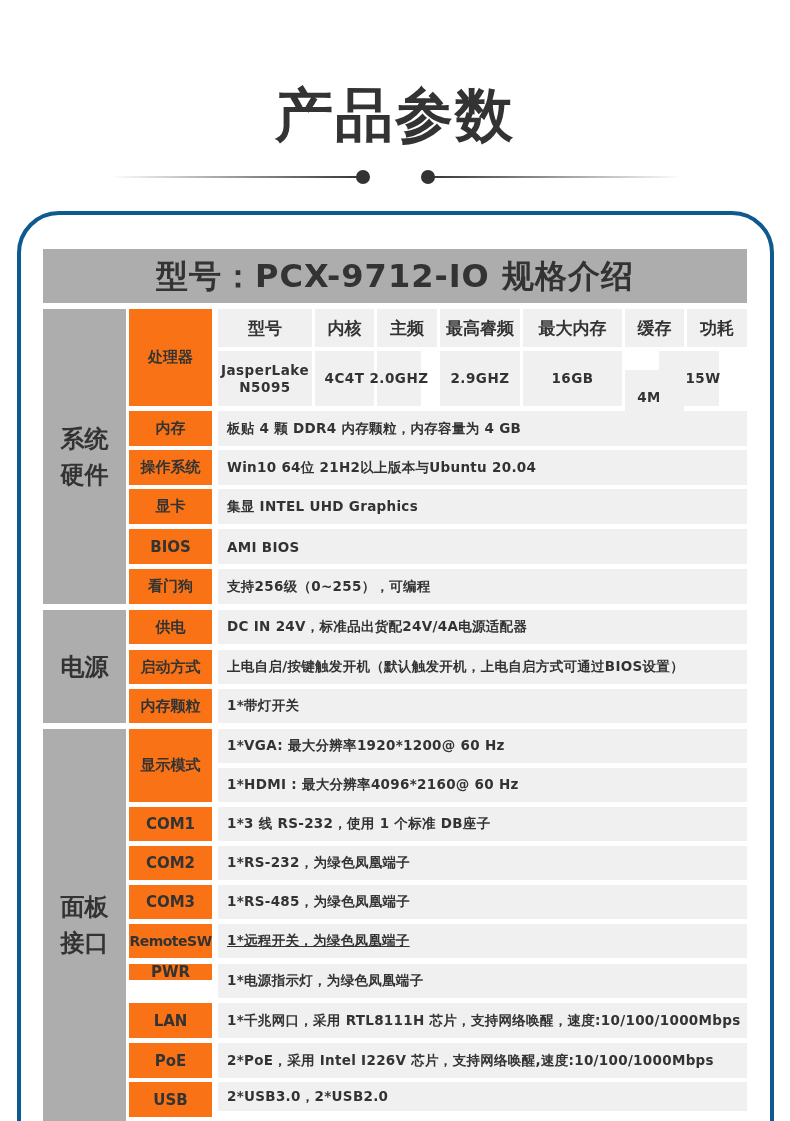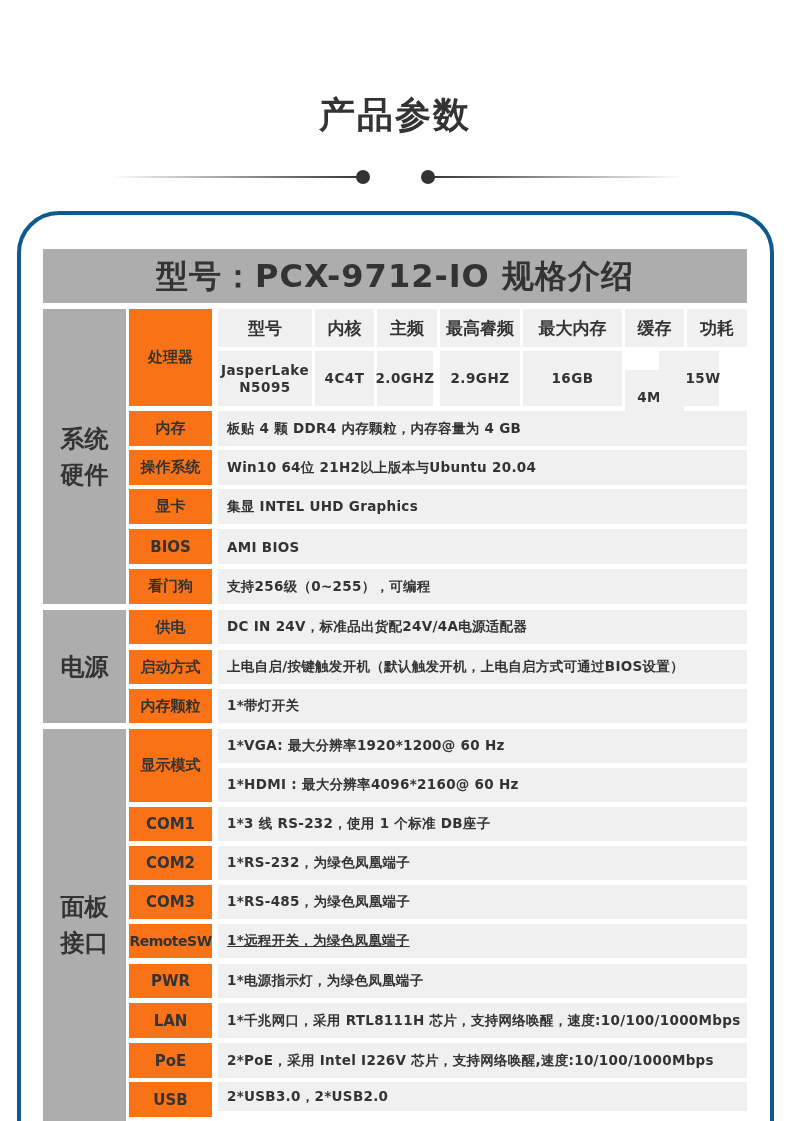--- a/index.html
+++ b/index.html
@@ -1,21 +1,21 @@
 <!DOCTYPE html>
 <html><head>
 <meta charset="utf-8">
 <style>
   * { box-sizing: border-box; margin: 0; padding: 0; }
   html, body { width: 790px; height: 1121px; background: #ffffff; overflow: hidden; }
   body { position: relative; font-family: "DejaVu Sans", "Liberation Sans", sans-serif; color: #333333; }
 
   .page-title {
     position: absolute; left: 0; top: 82px; width: 790px; text-align: center;
-    font-size: 36px; font-weight: bold; color: #333333; letter-spacing: 2px; line-height: 66px;
+    font-size: 58px; font-weight: bold; color: #333333; letter-spacing: 2px; line-height: 66px;
   }
   .divider { position: absolute; top: 170px; left: 0; width: 790px; height: 14px; }
   .divider .line-left {
     position: absolute; left: 110px; top: 6px; width: 253px; height: 2px;
     background: linear-gradient(to right, rgba(51,51,51,0), #333333);
   }
   .divider .line-right {
     position: absolute; left: 428px; top: 6px; width: 255px; height: 2px;
     background: linear-gradient(to right, #333333, rgba(51,51,51,0));
   }
@@ -92,21 +92,21 @@
 <div class="cpu-cell cpu-head" style="left:625px;top:309px;width:59px;height:38px;">缓存</div>
 <div class="cpu-cell cpu-head" style="left:687px;top:309px;width:60px;height:38px;">功耗</div>
 
 <div class="cpu-cell cpu-data" style="left:218px;top:351px;width:94px;height:55px;">
   <div>
     <div>JasperLake</div>
     <div>N5095</div>
   </div>
 </div>
 <div class="cpu-cell cpu-data" style="left:315px;top:351px;width:59px;height:55px;">4C4T</div>
-<div class="cpu-cell cpu-data" style="left:377px;top:351px;width:56px;height:55px;">2.0GHZ</div>
+<div class="cpu-cell cpu-data" style="left:377px;top:351px;width:44px;height:55px;">2.0GHZ</div>
 <div class="cpu-cell cpu-data" style="left:440px;top:351px;width:80px;height:55px;">2.9GHZ</div>
 <div class="cpu-cell cpu-data" style="left:523px;top:351px;width:99px;height:55px;">16GB</div>
 <div class="cpu-cell cpu-data" style="left:625px;top:370px;width:59px;height:55px;">4MB</div>
 <div class="cpu-cell cpu-data" style="left:659px;top:351px;width:60px;height:55px;padding-left:28px;">15W</div>
 
 <div class="lbl" style="top:411px;height:35px;">内存</div>
 <div class="val" style="top:411px;height:35px;">板贴 4 颗 DDR4 内存颗粒，内存容量为 4 GB</div>
 
 <div class="lbl" style="top:450px;height:35px;">操作系统</div>
 <div class="val" style="top:450px;height:35px;">Win10 64位 21H2以上版本与Ubuntu 20.04</div>
@@ -146,21 +146,21 @@
 
 <div class="lbl" style="top:846px;height:34px;">COM2</div>
 <div class="val" style="top:846px;height:34px;">1*RS-232，为绿色凤凰端子</div>
 
 <div class="lbl" style="top:885px;height:34px;">COM3</div>
 <div class="val" style="top:885px;height:34px;">1*RS-485，为绿色凤凰端子</div>
 
 <div class="lbl narrow" style="top:924px;height:34px;">RemoteSW</div>
 <div class="val" style="top:924px;height:34px;text-decoration:underline;">1*远程开关，为绿色凤凰端子</div>
 
-<div class="lbl" style="top:964px;height:34px;">PWR</div>
+<div class="lbl" style="top:964px;height:16px;">PWR</div>
 <div class="val" style="top:964px;height:34px;">1*电源指示灯，为绿色凤凰端子</div>
 
 <div class="lbl" style="top:1003px;height:35px;">LAN</div>
 <div class="val" style="top:1003px;height:35px;">1*千兆网口，采用 RTL8111H 芯片，支持网络唤醒，速度:10/100/1000Mbps</div>
 
 <div class="lbl" style="top:1043px;height:35px;">PoE</div>
 <div class="val" style="top:1043px;height:35px;">2*PoE，采用 Intel I226V 芯片，支持网络唤醒,速度:10/100/1000Mbps</div>
 
 <div class="lbl" style="top:1082px;height:35px;">USB</div>
 <div class="val" style="top:1082px;height:29px;">2*USB3.0，2*USB2.0</div>

